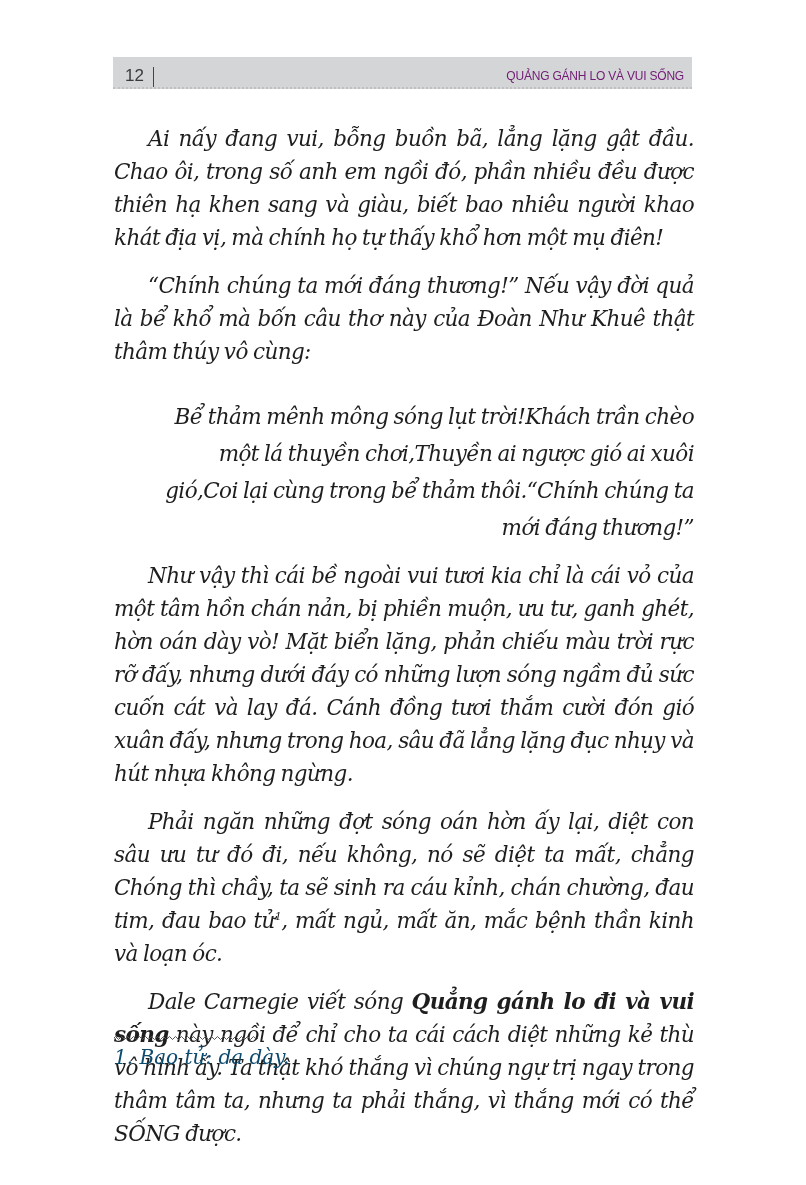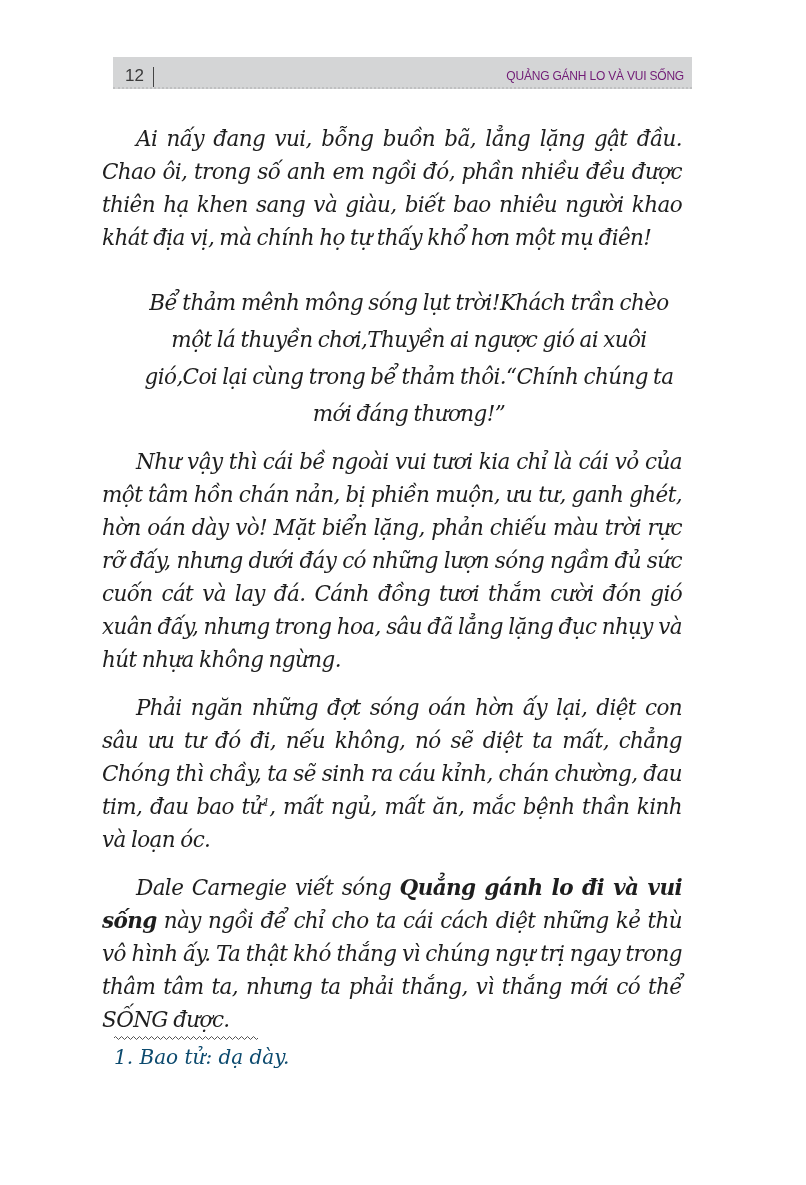--- a/index.html
+++ b/index.html
@@ -16,45 +16,46 @@
   }
   .header-divider {
     position: absolute; left: 40px; top: 10px; width: 1px; height: 20px; background: #444;
   }
   .running-title {
     position: absolute; right: 8px; top: 12px;
     font-family: "Liberation Sans", sans-serif; font-size: 12px; color: #701a75;
     letter-spacing: -0.2px;
   }
   .content {
-    position: absolute; left: 102px; top: 122px; width: 580px;
+    position: absolute; left: 114px; top: 122px; width: 580px;
     font-family: "DejaVu Serif", serif; font-style: italic;
     font-size: 21.5px; line-height: 33px; color: #1e1e1e;
   }
   .content p { margin: 0 0 15px 0; text-indent: 34px; text-align: justify; letter-spacing: -0.6px; word-spacing: -1px; }
-  .content p.poem { text-indent: 0; margin-left: 34px; line-height: 37px; text-align: center; margin-bottom: 13px; margin-top: 30px; }
+  .content p.poem { text-indent: 0; margin-left: 34px; line-height: 37px; text-align: right; margin-bottom: 13px; margin-top: 30px; }
   .content b { font-weight: bold; }
   sup.fn { font-size: 11px; vertical-align: super; line-height: 0; }
   .footnote-wave { position: absolute; left: 114px; top: 1035px; }
   .footnote {
     position: absolute; left: 114px; top: 1045px;
     font-family: "DejaVu Serif", serif; font-style: italic; font-size: 20px; color: #0c4a6e;
   }
 </style>
 </head>
 <body>
 
 <div class="header-bar">
   <span class="page-number">12</span>
   <span class="header-divider"></span>
   <span class="running-title">QUẢNG GÁNH LO VÀ VUI SỐNG</span>
 </div>
 
 <div class="content">
   <p>Ai nấy đang vui, bỗng buồn bã, lẳng lặng gật đầu. Chao ôi, trong số anh em ngồi đó, phần nhiều đều được thiên hạ khen sang và giàu, biết bao nhiêu người khao khát địa vị, mà chính họ tự thấy khổ hơn một mụ điên!</p>
+  <p>“Chính chúng ta mới đáng thương!” Nếu vậy đời quả là bể khổ mà bốn câu thơ này của Đoàn Như Khuê thật thâm thúy vô cùng:</p>
   <p class="poem">Bể thảm mênh mông sóng lụt trời!Khách trần chèo một lá thuyền chơi,Thuyền ai ngược gió ai xuôi gió,Coi lại cùng trong bể thảm thôi.“Chính chúng ta mới đáng thương!”</p>
   <p>Như vậy thì cái bề ngoài vui tươi kia chỉ là cái vỏ của một tâm hồn chán nản, bị phiền muộn, ưu tư, ganh ghét, hờn oán dày vò! Mặt biển lặng, phản chiếu màu trời rực rỡ đấy, nhưng dưới đáy có những lượn sóng ngầm đủ sức cuốn cát và lay đá. Cánh đồng tươi thắm cười đón gió xuân đấy, nhưng trong hoa, sâu đã lẳng lặng đục nhụy và hút nhựa không ngừng.</p>
   <p><span>Phải ngăn những đợt sóng oán hờn ấy lại, diệt con sâu ưu tư đó đi, nếu không, nó sẽ diệt ta mất, chẳng Chóng thì chầy, ta sẽ sinh ra cáu kỉnh, chán chường, đau tim, đau bao tử</span><sup class="fn">1</sup><span>, mất ngủ, mất ăn, mắc bệnh thần kinh và loạn óc.</span></p>
   <p><span>Dale Carnegie viết sóng </span><b>Quẳng gánh lo đi và vui sống</b><span> này ngồi để chỉ cho ta cái cách diệt những kẻ thù vô hình ấy. Ta thật khó thắng vì chúng ngự trị ngay trong thâm tâm ta, nhưng ta phải thắng, vì thắng mới có thể SỐNG được.</span></p>
 </div>
 
 <svg class="footnote-wave" width="146" height="6">
   <path d="M0 3 Q1.5 0 3 3 T6 3 T9 3 T12 3 T15 3 T18 3 T21 3 T24 3 T27 3 T30 3 T33 3 T36 3 T39 3 T42 3 T45 3 T48 3 T51 3 T54 3 T57 3 T60 3 T63 3 T66 3 T69 3 T72 3 T75 3 T78 3 T81 3 T84 3 T87 3 T90 3 T93 3 T96 3 T99 3 T102 3 T105 3 T108 3 T111 3 T114 3 T117 3 T120 3 T123 3 T126 3 T129 3 T132 3 T135 3 T138 3 T141 3 T144 3" fill="none" stroke="#555" stroke-width="1"></path>
 </svg>
 <div class="footnote">1. Bao tử: dạ dày.</div>

